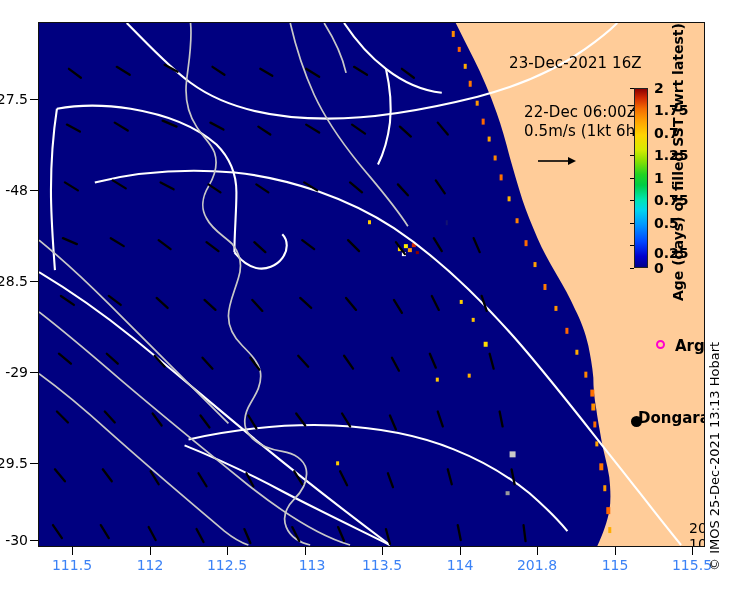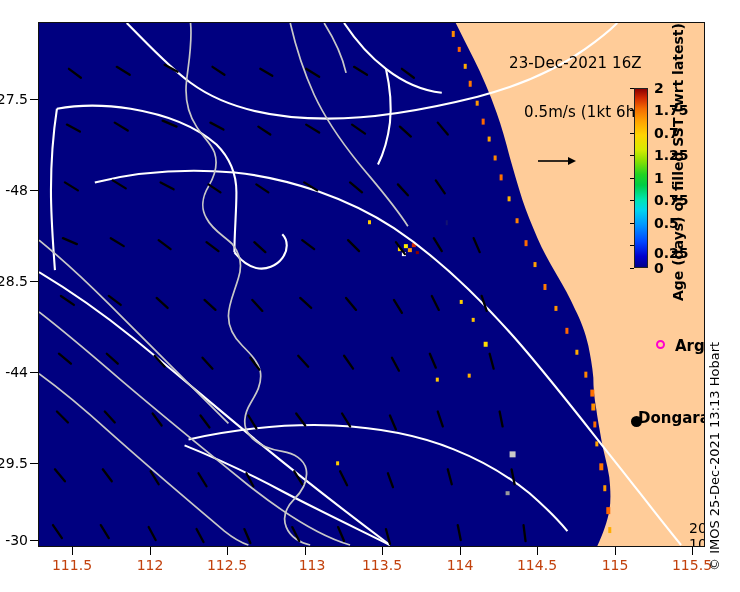--- a/index.html
+++ b/index.html
@@ -39,21 +39,21 @@
     transform:translateY(-50%);
   }
   .tick-x{
     position:absolute;
     width:1px;height:8px;background:#000;
     top:547px;
   }
   .lbl-x{
     position:absolute;
     top:557px;
-    font-size:14px;color:#c2410c;
+    font-size:14px;color:#3b82f6;
     white-space:nowrap;
     transform:translateX(-50%);
   }
 
   
   .anno{
     position:absolute;
     color:#000;
     font-size:15px;
     white-space:nowrap;
@@ -361,20 +361,21 @@
             <path d="M 462,390 l 3,15"></path>
           <path d="M 474,448 l 3,15"></path>
             <path d="M 486,504 l 2,16"></path>
         </g>
       </g>
     </svg>
 
     <div class="anno anno-date">23-Dec-2021 16Z</div>
 
     <div class="anno anno-src">
+      <div>22-Dec 06:00Z</div>
       <div>0.5m/s (1kt 6h)</div>
     </div>
 
     <svg class="anno-arrow" width="40" height="14" viewBox="0 0 40 14">
       <line x1="1" y1="7" x2="31" y2="7" stroke="#000" stroke-width="1.6"></line>
       <polygon points="31,3 39,7 31,11" fill="#000"></polygon>
     </svg>
 
     <div class="legend-argo">
       <div class="argo-dot"></div>
@@ -392,42 +393,42 @@
   </div>
 
   <div>
     <div class="tick-y" style="top:99px"></div>
     <div class="lbl-y" style="top:99px">-27.5</div>
     <div class="tick-y" style="top:190px"></div>
     <div class="lbl-y" style="top:190px">-48</div>
     <div class="tick-y" style="top:281px"></div>
     <div class="lbl-y" style="top:281px">-28.5</div>
     <div class="tick-y" style="top:372px"></div>
-    <div class="lbl-y" style="top:372px">-44</div>
+    <div class="lbl-y" style="top:372px">-29</div>
     <div class="tick-y" style="top:463px"></div>
     <div class="lbl-y" style="top:463px">-29.5</div>
     <div class="tick-y" style="top:540px"></div>
     <div class="lbl-y" style="top:540px">-30</div>
   </div>
 
   <div>
     <div class="tick-x" style="left:72px"></div>
     <div class="lbl-x" style="left:72px">111.5</div>
     <div class="tick-x" style="left:150px"></div>
     <div class="lbl-x" style="left:150px">112</div>
     <div class="tick-x" style="left:227px"></div>
     <div class="lbl-x" style="left:227px">112.5</div>
     <div class="tick-x" style="left:305px"></div>
     <div class="lbl-x" style="left:312px">113</div>
     <div class="tick-x" style="left:382px"></div>
     <div class="lbl-x" style="left:382px">113.5</div>
     <div class="tick-x" style="left:460px"></div>
     <div class="lbl-x" style="left:460px">114</div>
     <div class="tick-x" style="left:537px"></div>
-    <div class="lbl-x" style="left:537px">114.5</div>
+    <div class="lbl-x" style="left:537px">201.8</div>
     <div class="tick-x" style="left:615px"></div>
     <div class="lbl-x" style="left:615px">115</div>
     <div class="tick-x" style="left:692px"></div>
     <div class="lbl-x" style="left:692px">115.5</div>
   </div>
 
   <div class="cbar-wrap">
     <div class="cbar"></div>
     <div class="cbar-tick" style="top:180px"></div>
     <div class="cbar-lbl" style="top:180px">0</div>

